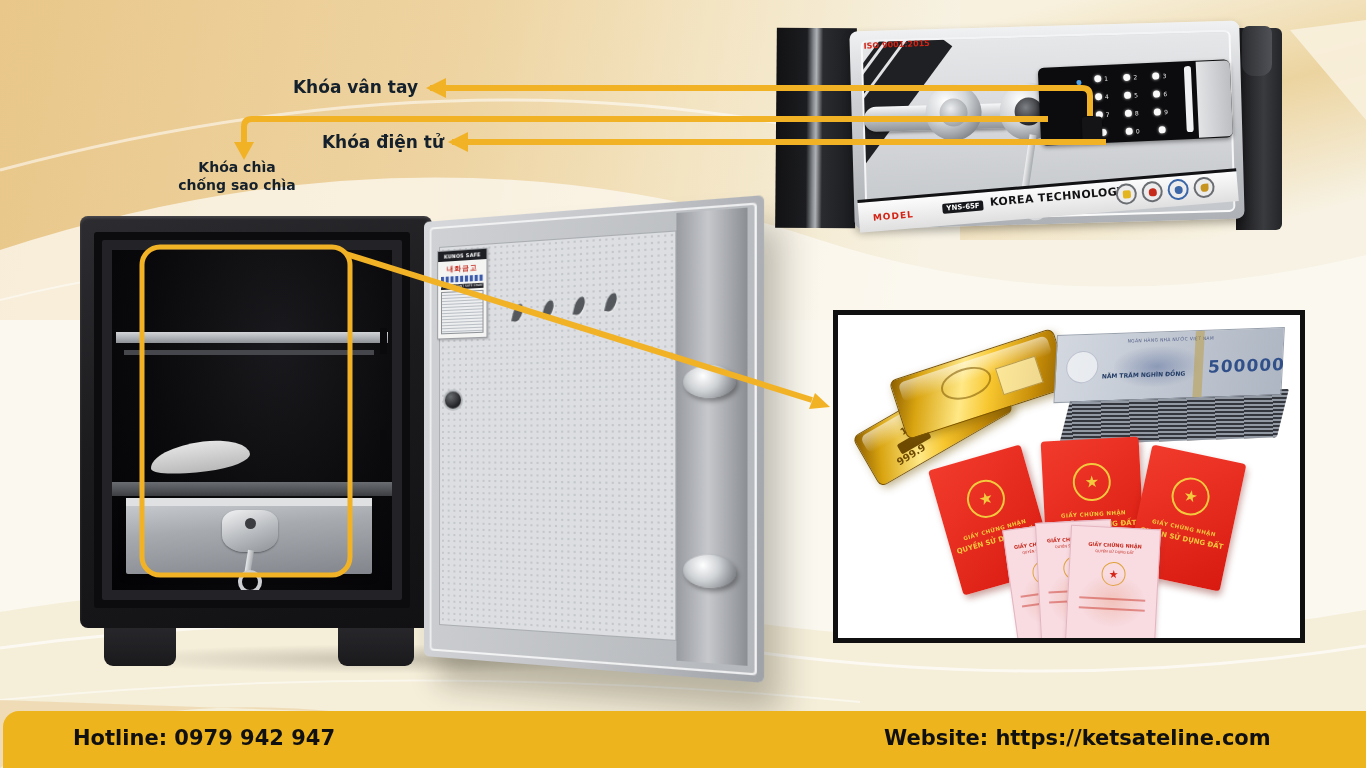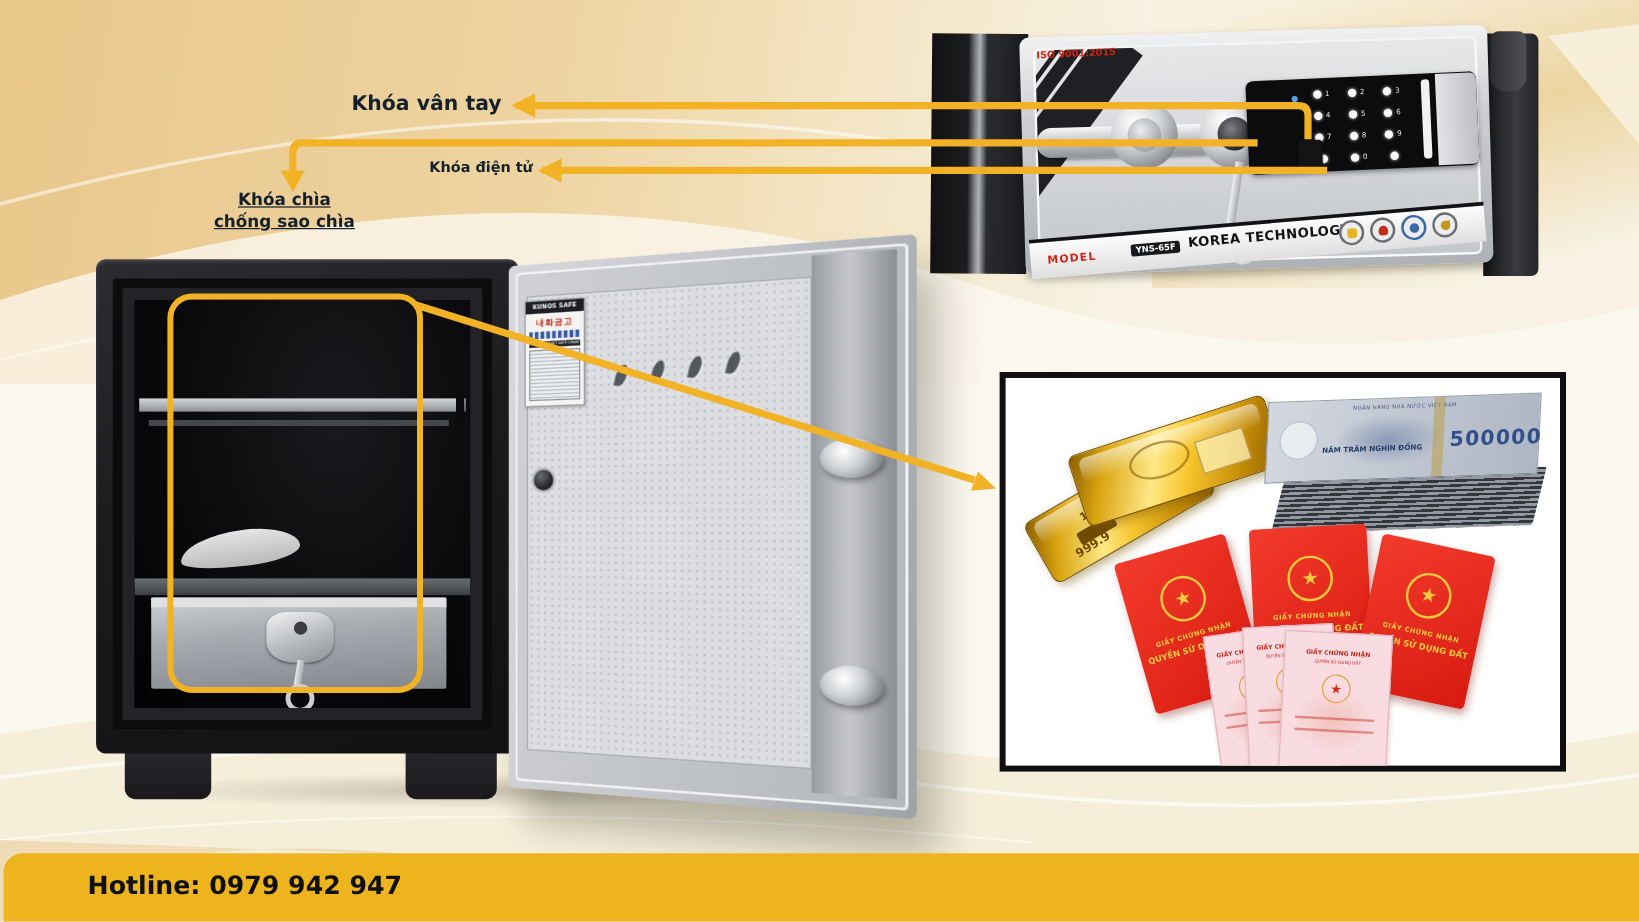--- a/index.html
+++ b/index.html
@@ -13,22 +13,22 @@
     background:linear-gradient(100deg,#e9c78a 0%,#eed4a2 34%,#f3e4c2 50%,rgba(247,242,227,0) 68%);}
   #bg-topright{left:960px;top:0;width:406px;height:240px;
     background:linear-gradient(165deg,#f8f1de 8%,#ecd4a0 48%,rgba(247,242,227,0) 88%);}
   #bg-waves{left:0;top:0;width:1366px;height:768px;z-index:1;pointer-events:none;}
   #safe-shadow{left:100px;top:644px;width:580px;height:30px;border-radius:50%;
     background:radial-gradient(ellipse,rgba(40,35,25,.22),rgba(40,35,25,0) 70%);z-index:4;}
 
   
   .callout{z-index:55;color:#14202b;font-weight:bold;}
   #lbl-fingerprint{left:250px;top:77px;width:168px;text-align:right;font-size:17px;}
-  #lbl-electronic{left:276px;top:132px;width:168px;text-align:right;font-size:12px;}
-  #lbl-key{left:157px;top:158px;width:160px;text-align:center;font-size:14px;line-height:18px;text-decoration:underline;}
+  #lbl-electronic{left:276px;top:132px;width:168px;text-align:right;font-size:17px;}
+  #lbl-key{left:157px;top:158px;width:160px;text-align:center;font-size:14px;line-height:18px;}
   #anno-svg{left:0;top:0;width:1366px;height:768px;z-index:50;pointer-events:none;}
 
   
   #safe-body{left:80px;top:216px;width:352px;height:412px;z-index:10;
     background:linear-gradient(160deg,#2d2d31 0%,#1b1b1e 45%,#111113 100%);
     border-radius:8px;box-shadow:inset 0 2px 3px rgba(255,255,255,.15);}
   #safe-frame1{left:14px;top:16px;width:316px;height:376px;background:#0c0c0e;border-radius:3px;}
   #safe-frame2{left:8px;top:8px;width:300px;height:360px;background:#232327;border-radius:2px;}
   #safe-interior{left:10px;top:10px;width:280px;height:340px;overflow:hidden;
     background:radial-gradient(ellipse at 60% 28%,#1a1a1e 0%,#0a0a0c 55%,#030305 100%);}
@@ -455,15 +455,16 @@
 
   <div class="abs callout" id="lbl-fingerprint">Khóa  vân tay</div>
   <div class="abs callout" id="lbl-electronic">Khóa điện tử</div>
   <div class="abs callout" id="lbl-key">
     <div>Khóa chìa</div>
     <div>chống sao chìa</div>
   </div>
 
   <div class="abs" id="footer-bar">
     <div class="footer-txt" id="hotline">Hotline: 0979 942 947</div>
+    <div class="footer-txt" id="website">Website: https://ketsateline.com</div>
   </div>
 
 </div>
 
 </body></html>

